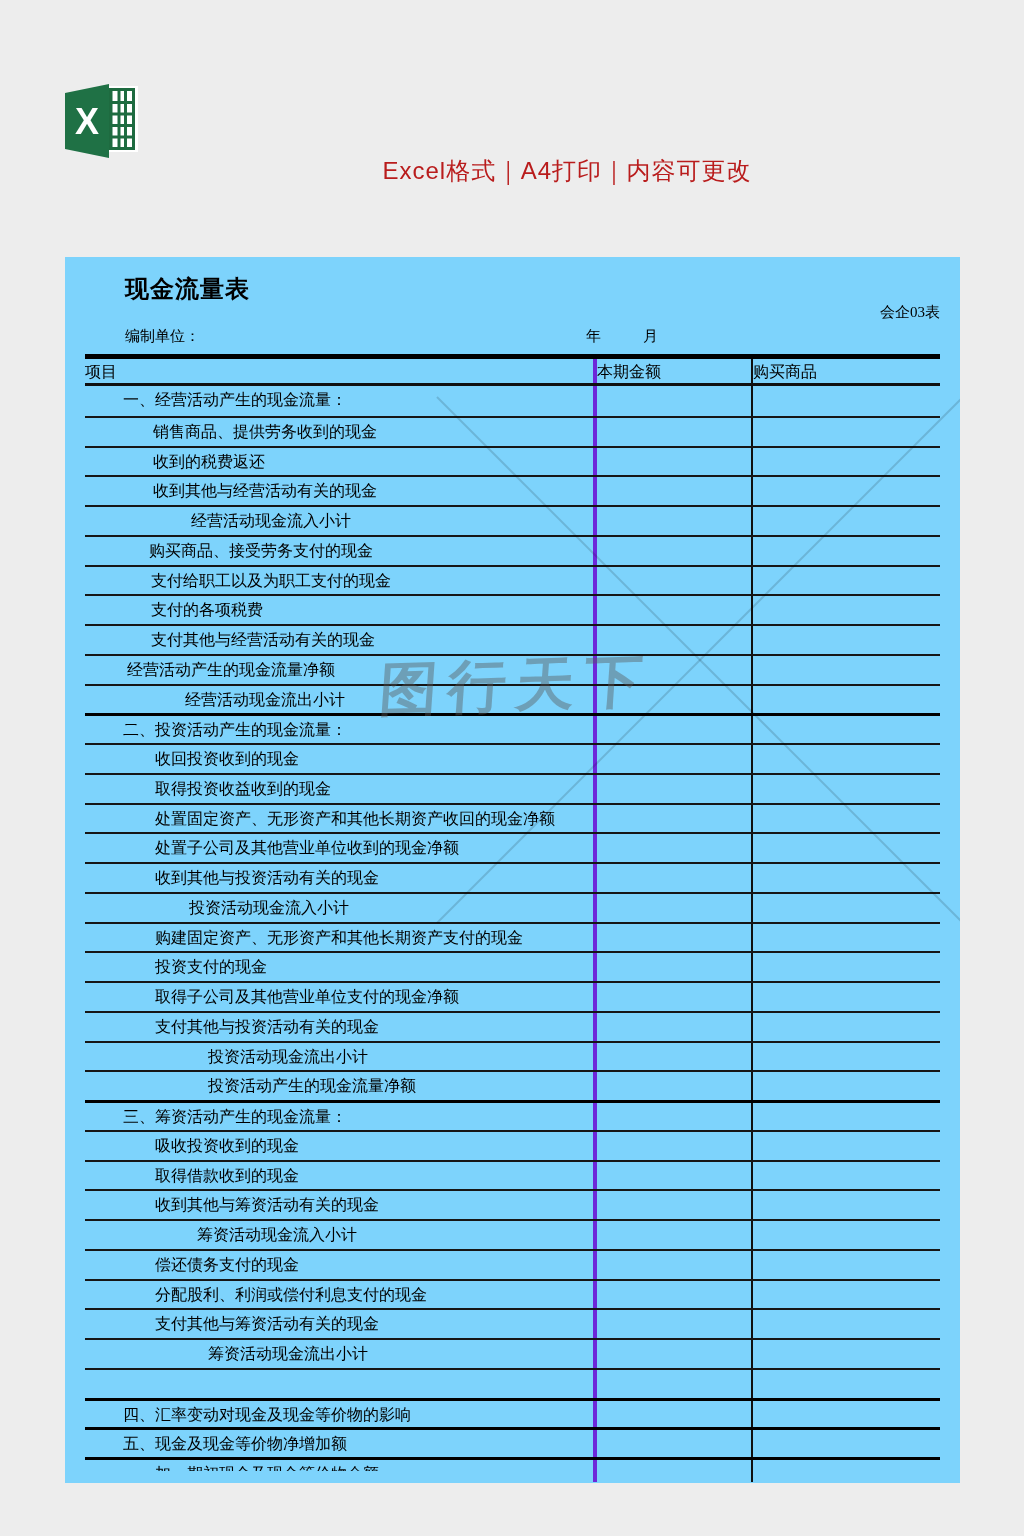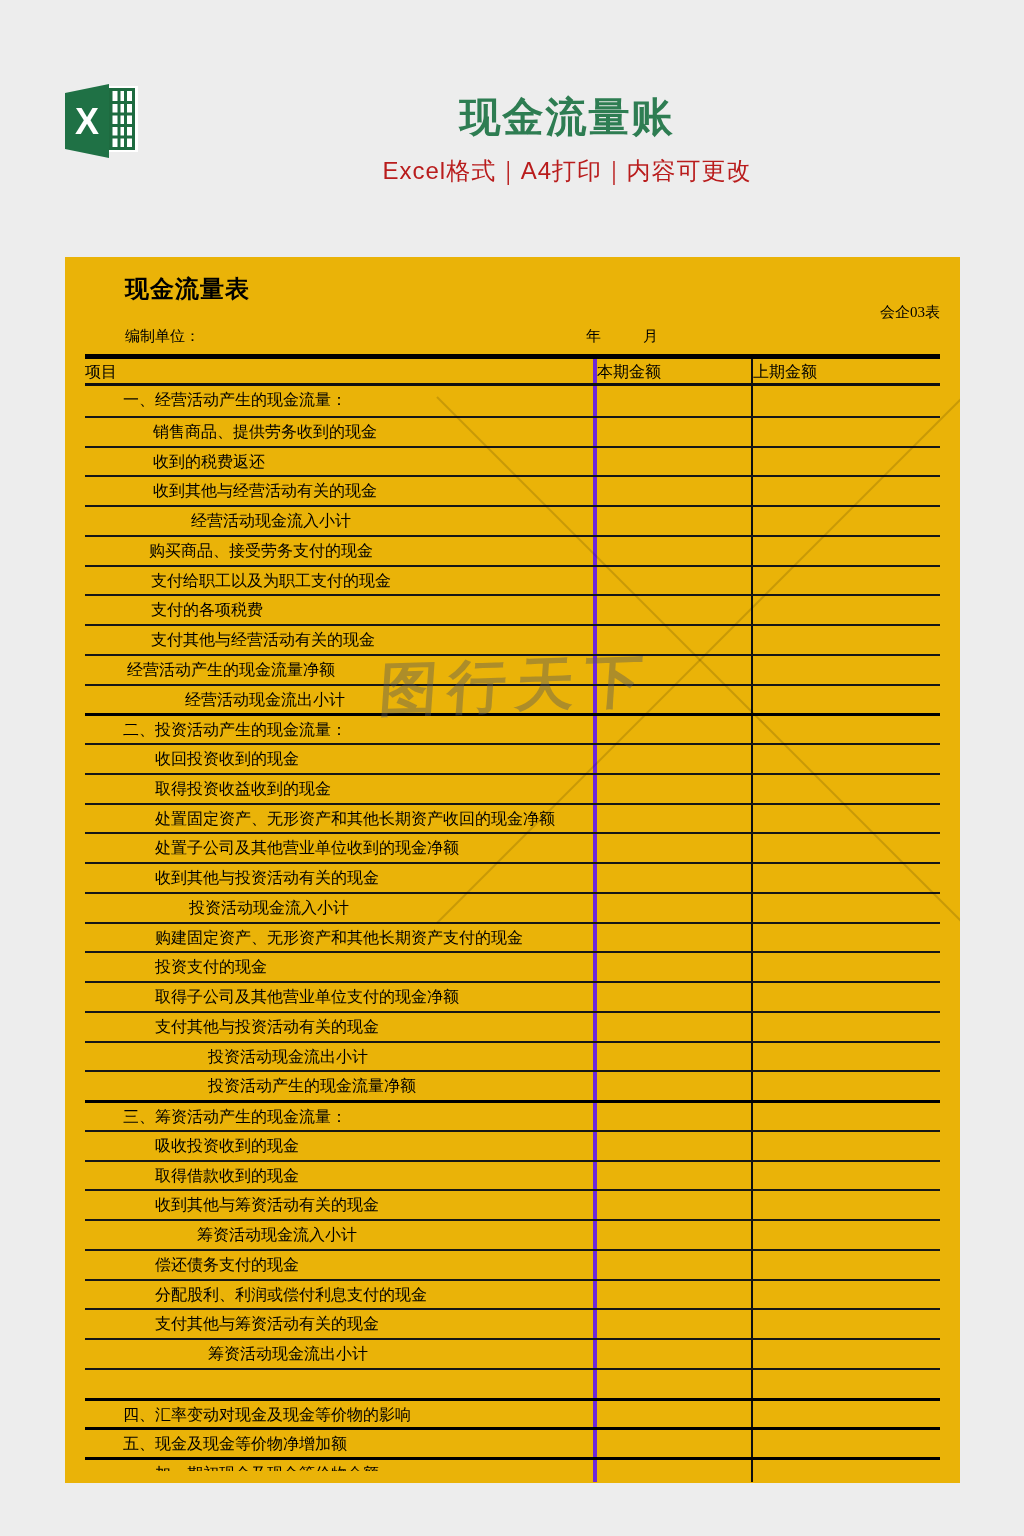--- a/index.html
+++ b/index.html
@@ -19,21 +19,21 @@
   }
   .sub-title {
     position: absolute; left: 120px; right: 10px; top: 155px; text-align: center;
     font-family: "Liberation Sans", "DejaVu Sans", sans-serif;
     font-size: 24px; font-weight: 500; letter-spacing: 1px; color: #b91c1c;
   }
 
   
   .paper {
     position: absolute; left: 65px; top: 257px; width: 895px; height: 1226px;
-    background: #eab308; overflow: hidden; color: #000;
+    background: #7dd3fc; overflow: hidden; color: #000;
   }
   .doc-title { position: absolute; left: 60px; top: 16px; font-size: 24px; font-weight: 700; letter-spacing: 1px; }
   .form-code { position: absolute; right: 20px; top: 46px; font-size: 15px; }
   .meta-unit  { position: absolute; left: 60px;  top: 70px; font-size: 15px; }
   .meta-year  { position: absolute; left: 521px; top: 70px; font-size: 15px; }
   .meta-month { position: absolute; left: 578px; top: 70px; font-size: 15px; }
 
   
   .cf-table { position: absolute; left: 20px; top: 97px; width: 855px; border-top: 5px solid #000; }
   .thead { display: flex; height: 27px; border-bottom: 3px solid #101010; font-size: 16px; }
@@ -79,35 +79,34 @@
         <line x1="62.5" y1="9" x2="62.5" y2="65"></line>
         <line x1="49" y1="20.5" x2="69" y2="20.5"></line>
         <line x1="49" y1="32" x2="69" y2="32"></line>
         <line x1="49" y1="43.5" x2="69" y2="43.5"></line>
         <line x1="49" y1="55" x2="69" y2="55"></line>
       </g>
       <polygon points="2,11 46,2 46,76 2,67" fill="#1f7145"></polygon>
       <text x="24" y="52" text-anchor="middle" font-family="Liberation Sans, sans-serif" font-size="36" font-weight="bold" fill="#ffffff">X</text>
     </svg>
   </div>
-  <div class="main-title">现金流量账</div>
   <div class="sub-title">Excel格式｜A4打印｜内容可更改</div>
 
   <div class="paper">
     <div class="doc-title">现金流量表</div>
     <div class="form-code">会企03表</div>
     <div class="meta-unit">编制单位：</div>
     <div class="meta-year">年</div>
     <div class="meta-month">月</div>
 
     <div class="cf-table">
       <div class="thead">
         <div class="c1">项目</div>
         <div class="c2">本期金额</div>
-        <div class="c3">上期金额</div>
+        <div class="c3">购买商品</div>
       </div>
       <div id="rows">
           <div class="trow">
             <div class="c1"><span style="padding-left: 38px;">一、经营活动产生的现金流量：</span></div>
             <div class="c2"></div>
             <div class="c3"></div>
           </div>
           <div class="trow">
             <div class="c1"><span style="padding-left: 68px;">销售商品、提供劳务收到的现金</span></div>
             <div class="c2"></div>

